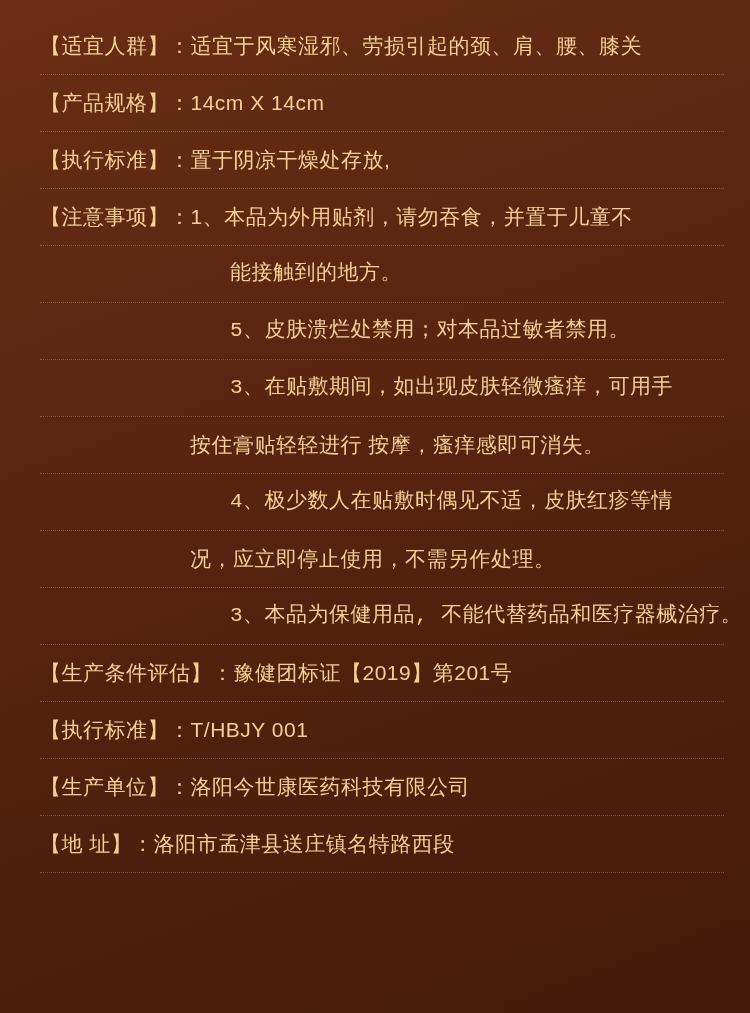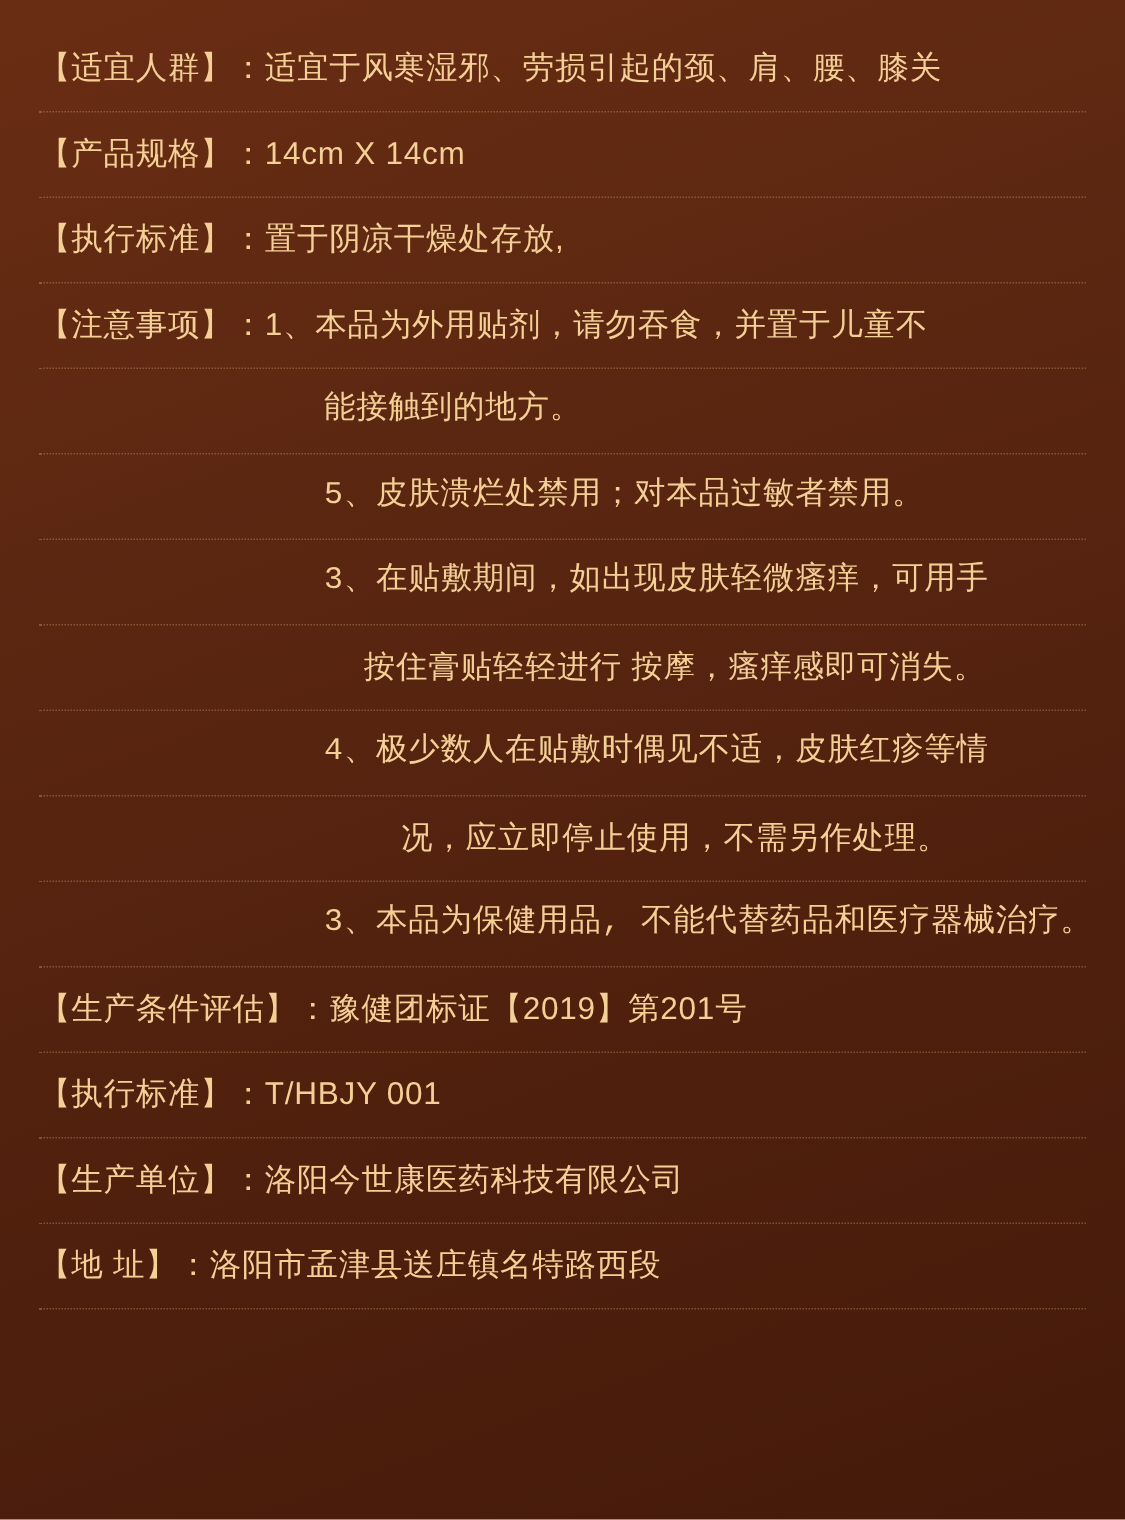--- a/index.html
+++ b/index.html
@@ -13,36 +13,36 @@
     background: linear-gradient(160deg, #6a2d14 0%, #5c2711 30%, #4e1f0d 70%, #451a0a 100%);
     font-family: "Liberation Sans", "DejaVu Sans", sans-serif;
     color: #f3c98a;
     overflow: hidden;
   }
   .page {
     position: relative;
     width: 750px;
     height: 1013px;
     box-sizing: border-box;
-    padding: 18px 26px 10px 26px;
+    padding: 18px 26px 10px 40px;
   }
   .doc {
     display: block;
   }
   .line {
     font-size: 21px;
     line-height: 56px;
     height: 56px;
     white-space: nowrap;
     letter-spacing: 0.5px;
     color: #f4cf96;
     position: relative;
     border-bottom: 1px dotted rgba(243, 201, 138, 0.30);
   }
-  .indent-1 { padding-left: 150px; text-align: center; }
+  .indent-1 { padding-left: 150px; }
   .indent-2 { padding-left: 190px; font-family: Liberation Mono, monospace; }
   .bottom-fill {
     height: 60px;
   }
 </style>
 </head>
 <body>
 
 <div class="page">
   <div class="doc">

